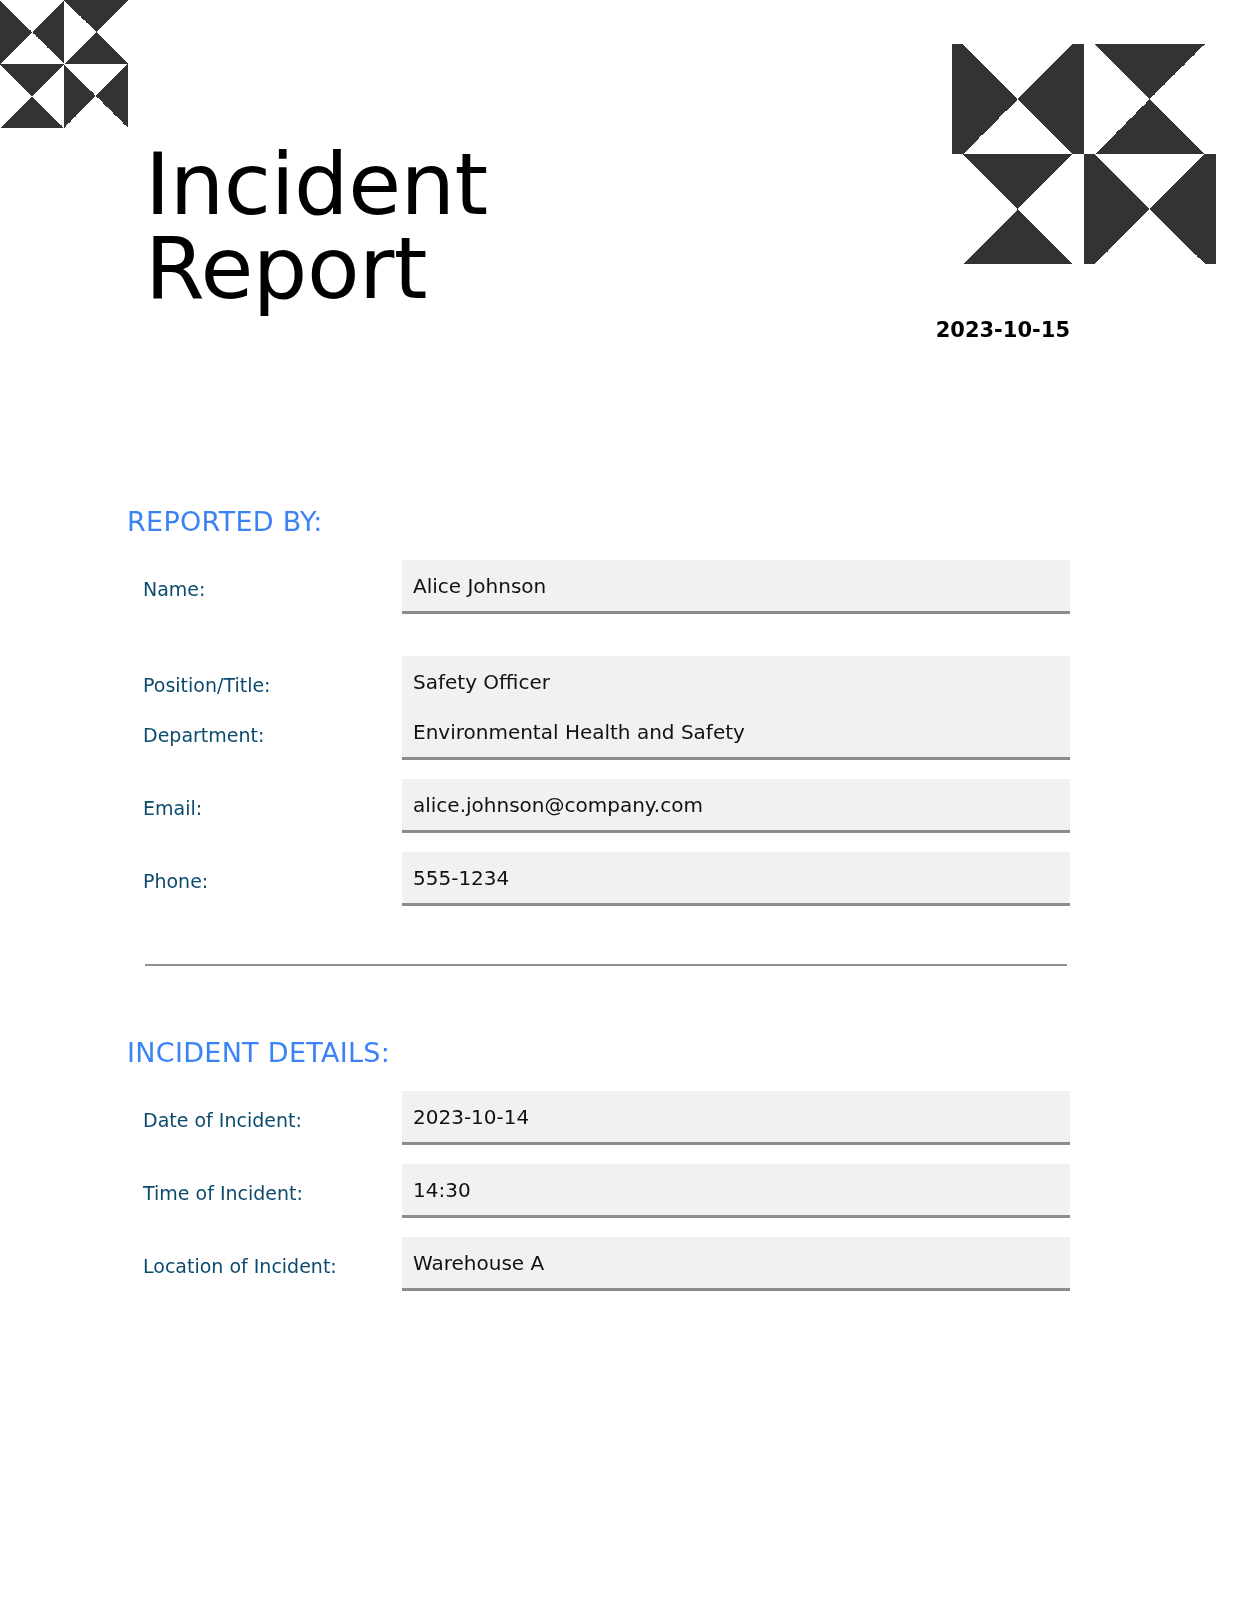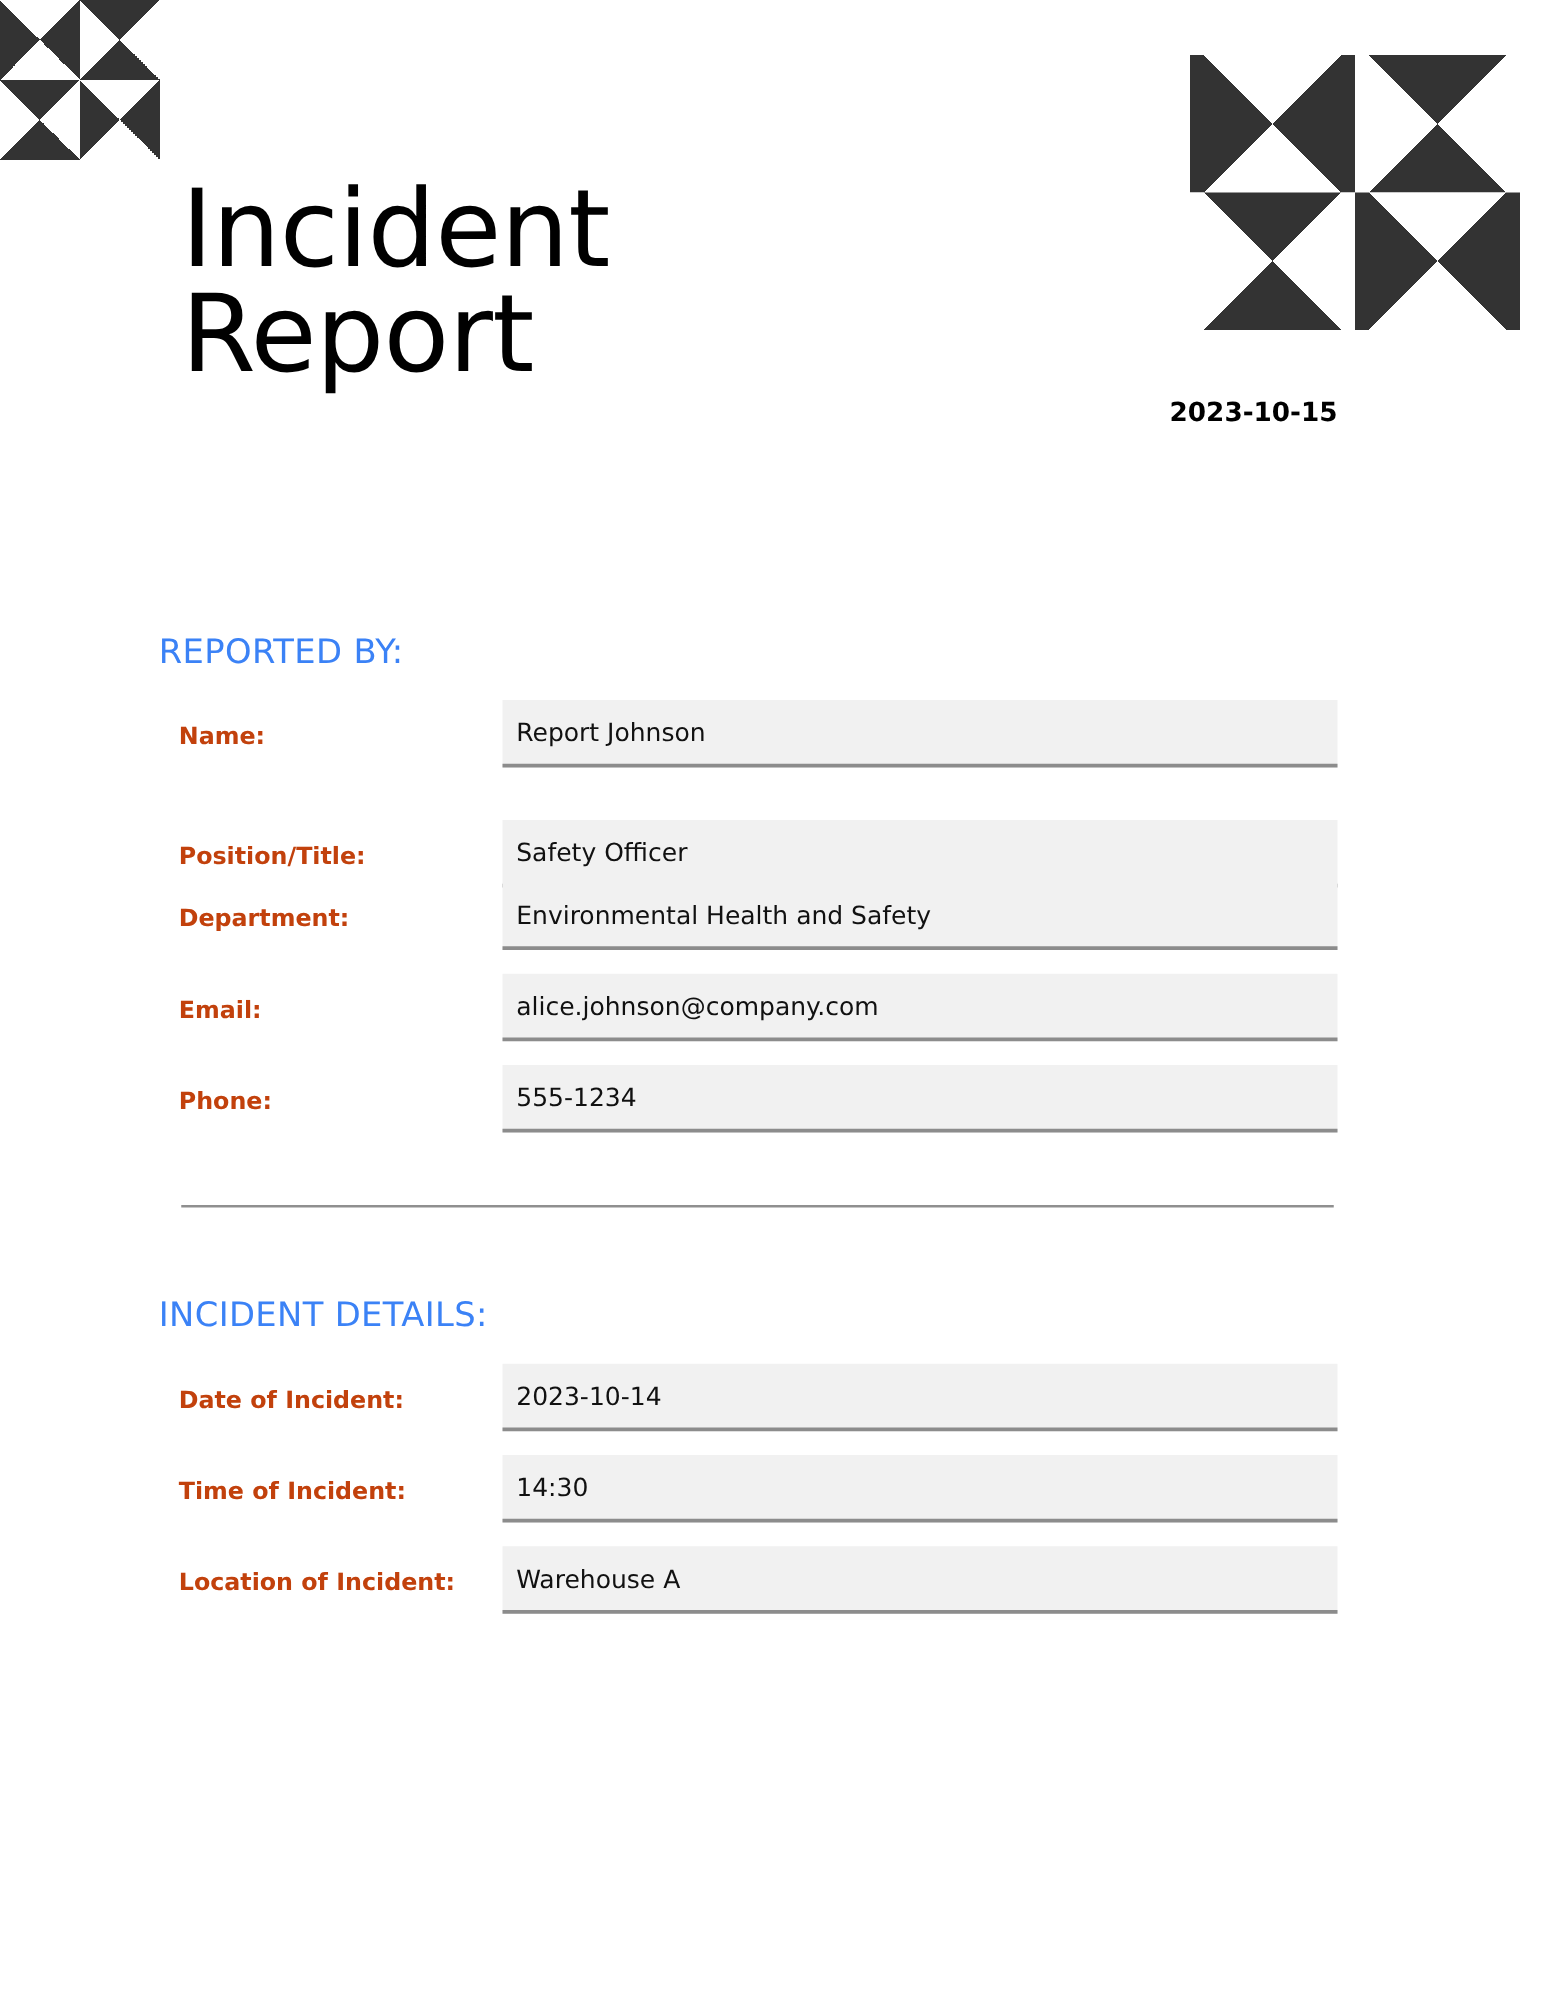--- a/index.html
+++ b/index.html
@@ -123,22 +123,22 @@
     left: 143px;
     width: 930px;
     height: 57px;
   }
   .field-label {
     position: absolute;
     left: 0;
     top: 50%;
     transform: translateY(-50%);
     font-size: 19px;
-    font-weight: 700;
-    color: #c2410c;
+    font-weight: 400;
+    color: #0c4a6e;
     white-space: nowrap;
   }
   .field-box {
     position: absolute;
     left: 259px;
     top: 0;
     width: 668px;
     height: 54px;
     background: #f1f1f1;
     border-bottom: 3px solid #8c8c8c;
@@ -190,21 +190,21 @@
   <div class="doc-date">2023-10-15</div>
 </div>
 
 <div class="content">
 
   <div class="section-heading sec1-heading">REPORTED BY:</div>
 
   <div class="field-row row-0">
     <div class="field-label">Name:</div>
     <div class="field-box">
-      <div class="field-value">Report Johnson</div>
+      <div class="field-value">Alice Johnson</div>
     </div>
   </div>
 
   <div class="field-row row-1">
     <div class="field-label">Position/Title:</div>
     <div class="field-box">
       <div class="field-value">Safety Officer</div>
     </div>
   </div>
 

